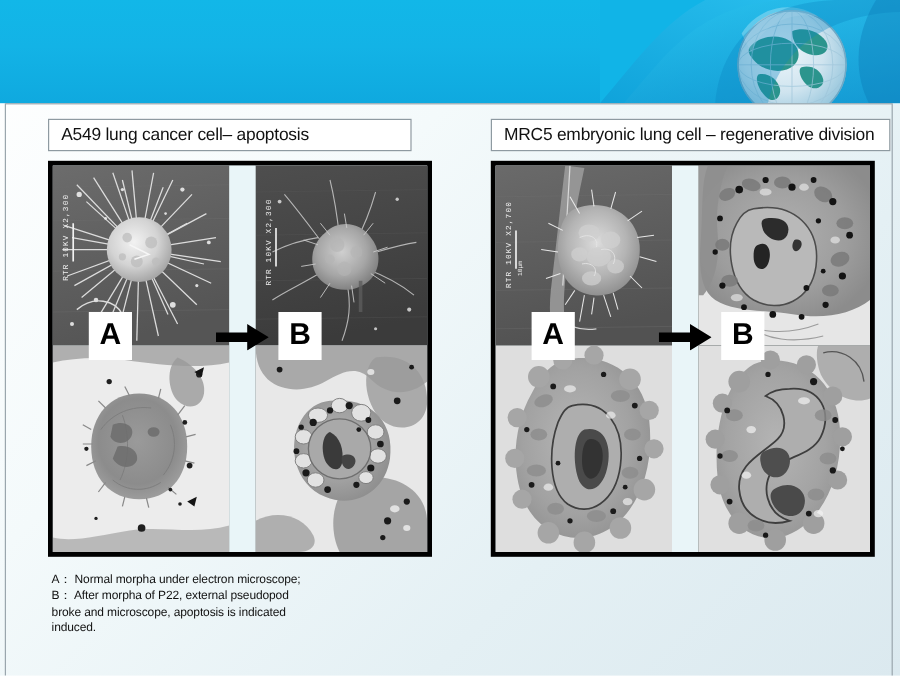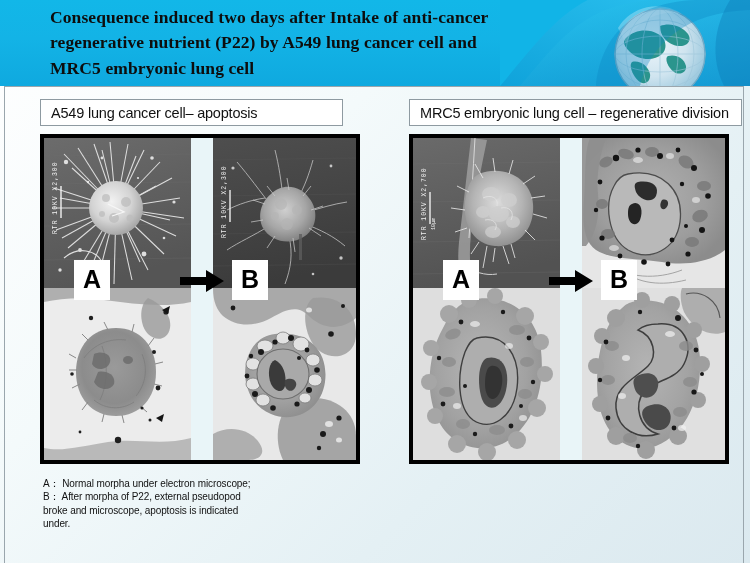--- a/index.html
+++ b/index.html
@@ -119,25 +119,20 @@
         <ellipse cx="52" cy="46" rx="34" ry="45"></ellipse>
         <line x1="7" y1="46" x2="97" y2="46"></line>
         <line x1="52" y1="1" x2="52" y2="91"></line>
       </g>
       <circle cx="52" cy="46" r="45" fill="none" stroke="#6ea9c6" stroke-width="1.2"></circle>
       <path d="M10,20 A45,45 0 0,1 74,6 A48,48 0 0,0 18,36 Z" fill="#ffffff" opacity=".28"></path>
     </g>
     <path d="M96,86 C100,40 130,2 196,0 L250,0 L250,10 C186,12 150,44 140,86 Z" fill="#0c86c4" opacity=".35"></path>
     <path d="M230,0 C214,26 210,58 224,86 L250,86 L250,0 Z" fill="#0b7ab5" opacity=".38"></path>
   </svg>
-  <div id="title">
-    <div>Consequence induced two days after Intake of anti-cancer</div>
-    <div>regenerative nutrient (P22) by A549 lung cancer cell and</div>
-    <div>MRC5 embryonic lung cell</div>
-  </div>
 </div>
 
 <div id="frame">
 
   <div class="panel" id="panel-left">
     <div class="panel-title">A549 lung cancer cell– apoptosis</div>
 
     <div class="img-block" id="block-left">
       <div class="grid">
         <div class="gapcol" style="left:147px;width:22px;"></div>
@@ -415,21 +410,21 @@
         <svg class="arrow" style="left:136px;top:132px;width:44px;height:22px;" viewBox="0 0 44 22">
           <path d="M0,7 L26,7 L26,0 L44,11 L26,22 L26,15 L0,15 Z" fill="#000"></path>
         </svg>
       </div>
     </div>
 
     <div class="caption" id="cap-left">
       <div>A：  Normal morpha under electron microscope;</div>
       <div>B：  After morpha of P22,  external pseudopod</div>
       <div>broke and microscope,  apoptosis is indicated</div>
-      <div>under.</div>
+      <div>induced.</div>
     </div>
   </div>
 
   <div class="panel" id="panel-right">
     <div class="panel-title">MRC5 embryonic lung cell – regenerative division</div>
 
     <div class="img-block" id="block-right">
       <div class="grid">
         <div class="gapcol" style="left:147px;width:22px;"></div>
 

